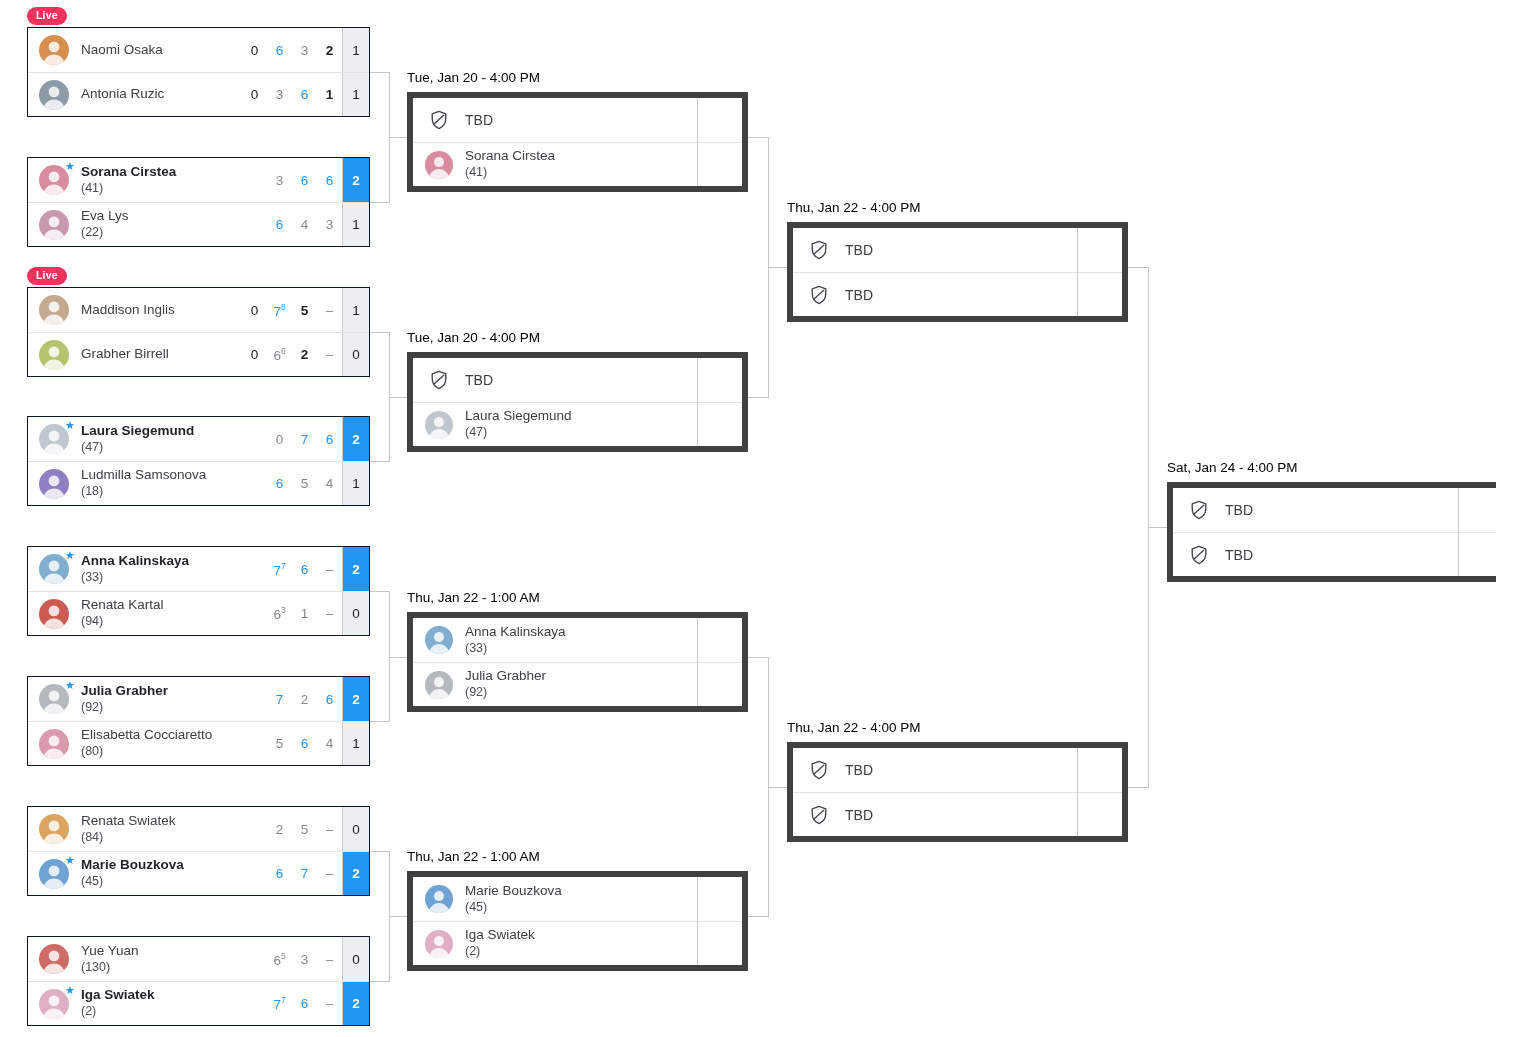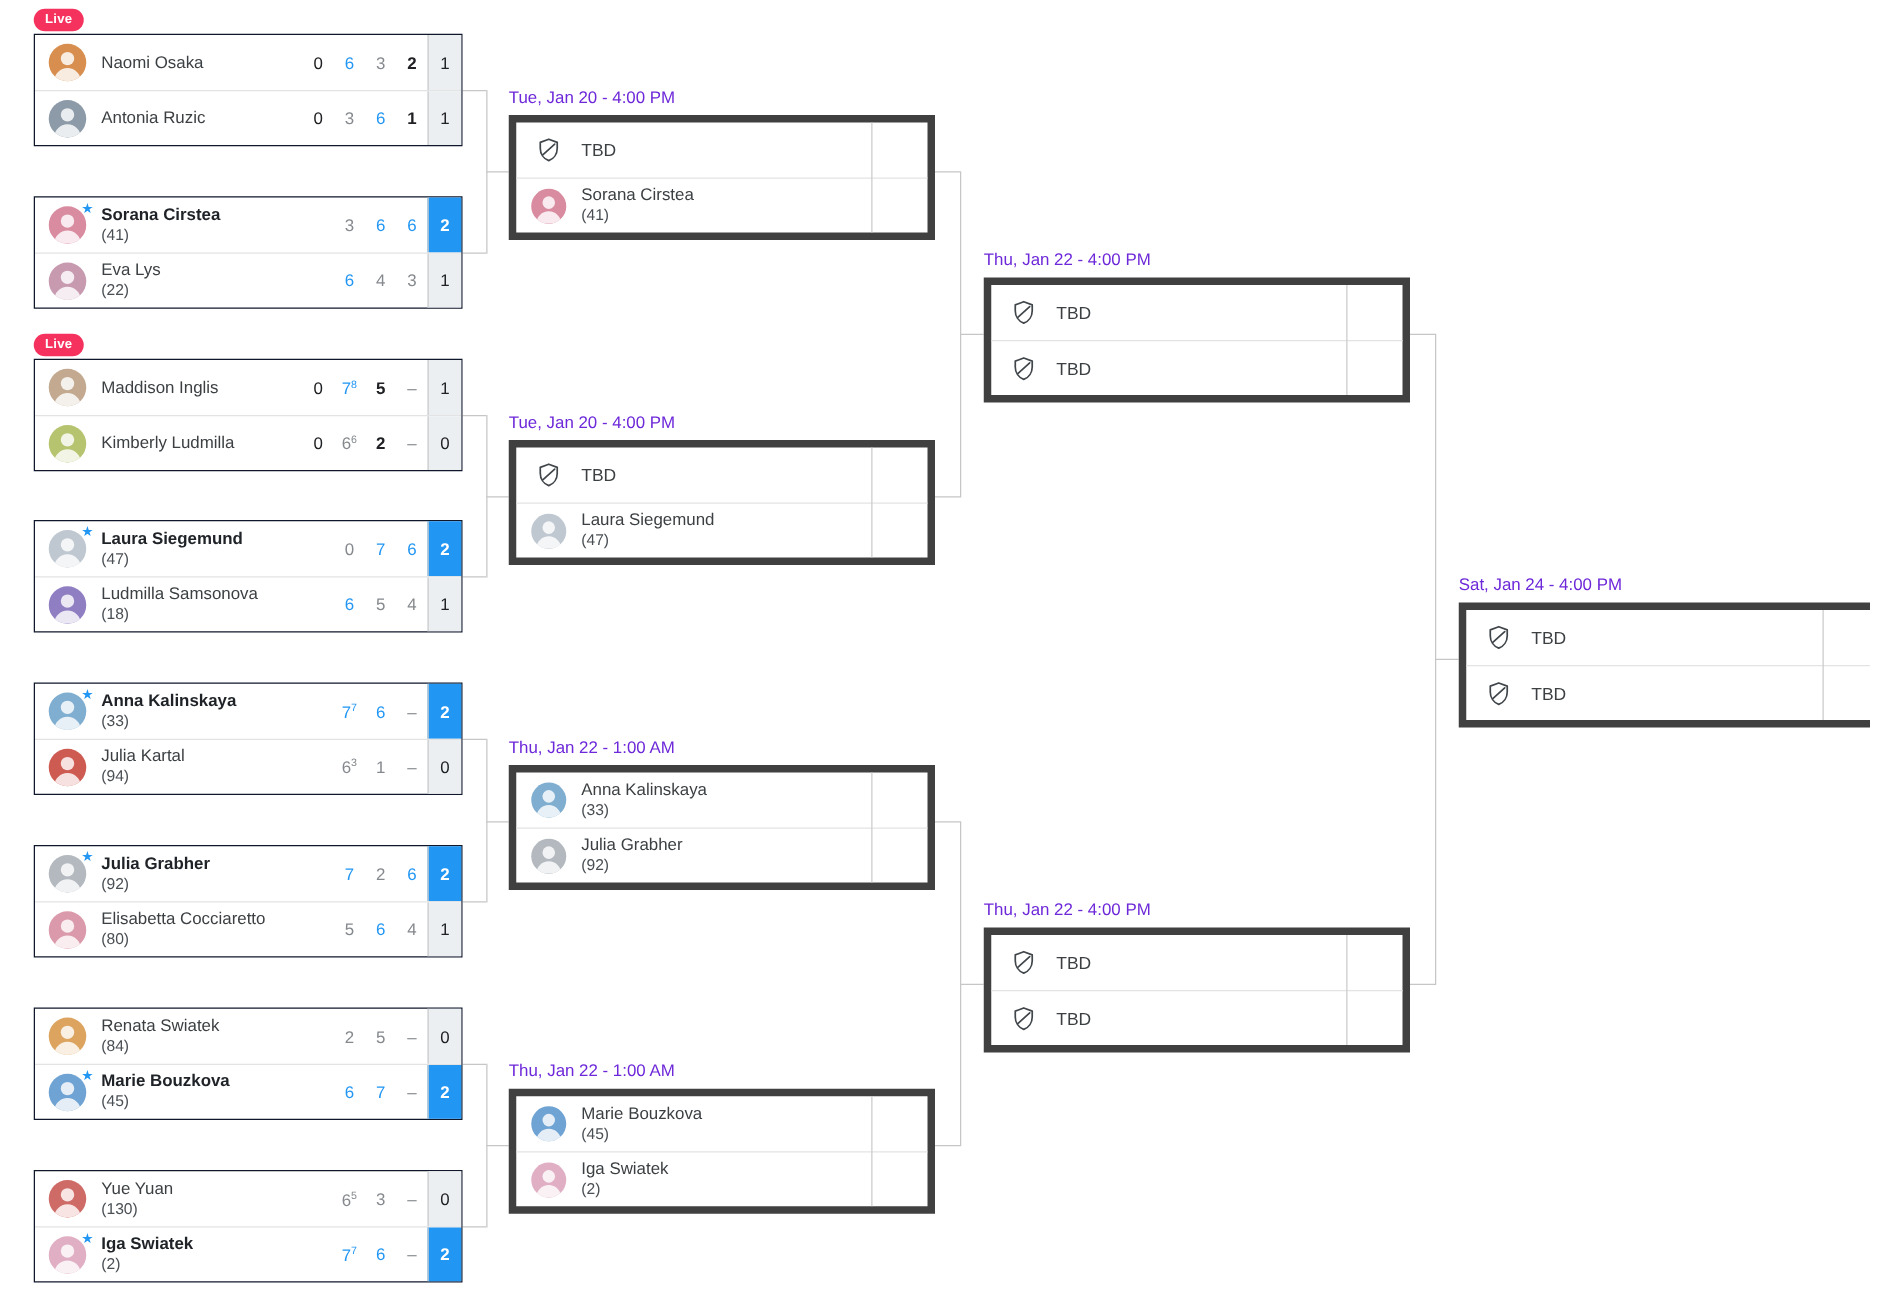--- a/index.html
+++ b/index.html
@@ -29,21 +29,21 @@
   .sc-b{color:#2196F3}
   .sc-g{color:#85898D}
   .sc-d{color:#202124}
   .sc-db{color:#202124;font-weight:700}
   .setcell{position:absolute;right:0;top:0;bottom:0;width:27px;border-left:1px solid #CBCBCB;
     background:#ECEFF1;display:flex;align-items:center;justify-content:center;
     font-size:13.5px;color:#202124}
   .setcell.win{background:#2196F3;color:#fff;font-weight:700}
   .live-badge{position:absolute;left:27px;background:#F5315D;color:#fff;font-size:10.5px;
     font-weight:700;line-height:1;padding:3px 9px 4px;border-radius:9px;letter-spacing:.2px}
-  .date{position:absolute;font-size:13.5px;color:#6d28d9}
+  .date{position:absolute;font-size:13.5px;color:#000000}
   .rcol{position:absolute;right:0;top:0;bottom:0;width:45px;border-left:1px solid #CBCBCB}
   .shield{position:absolute;left:15px;top:11px;width:22px;height:22px}
   .tbd{position:absolute;left:52px;top:0;bottom:0;display:flex;align-items:center;
     font-size:14px;color:#3C4043}
 </style>
 </head>
 <body>
 
 <div class="bracket">
 
@@ -174,21 +174,21 @@
           <span class="score sc-g">–</span>
         </div>
       <div class="setcell">1</div>
     </div>
     <div class="prow">
       <div class="avatar" style="background-color: rgb(183, 196, 111);"><svg viewBox="0 0 24 24" width="100%" height="100%">
             <circle cx="12" cy="9.5" r="4.3" fill="rgba(255,255,255,.82)"></circle>
             <path d="M3.5 24c0-4.7 3.8-8.5 8.5-8.5s8.5 3.8 8.5 8.5z" fill="rgba(255,255,255,.82)"></path>
           </svg></div>
       <div class="pinfo">
-        <div class="pname">Kimberly Ludmilla</div>
+        <div class="pname">Grabher Birrell</div>
         <div class="pseed"></div>
       </div>
       <div class="scores">
           <span class="score sc-d">0</span>
           <span class="score sc-g">6<sup>6</sup></span>
           <span class="score sc-db">2</span>
           <span class="score sc-g">–</span>
         </div>
       <div class="setcell">0</div>
     </div>
@@ -247,21 +247,21 @@
           <span class="score sc-g">–</span>
         </div>
       <div class="setcell win">2</div>
     </div>
     <div class="prow">
       <div class="avatar" style="background-color: rgb(206, 91, 82);"><svg viewBox="0 0 24 24" width="100%" height="100%">
             <circle cx="12" cy="9.5" r="4.3" fill="rgba(255,255,255,.82)"></circle>
             <path d="M3.5 24c0-4.7 3.8-8.5 8.5-8.5s8.5 3.8 8.5 8.5z" fill="rgba(255,255,255,.82)"></path>
           </svg></div>
       <div class="pinfo">
-        <div class="pname">Julia Kartal</div>
+        <div class="pname">Renata Kartal</div>
         <div class="pseed">(94)</div>
       </div>
       <div class="scores">
           <span class="score sc-g">6<sup>3</sup></span>
           <span class="score sc-g">1</span>
           <span class="score sc-g">–</span>
         </div>
       <div class="setcell">0</div>
     </div>
   </div>

